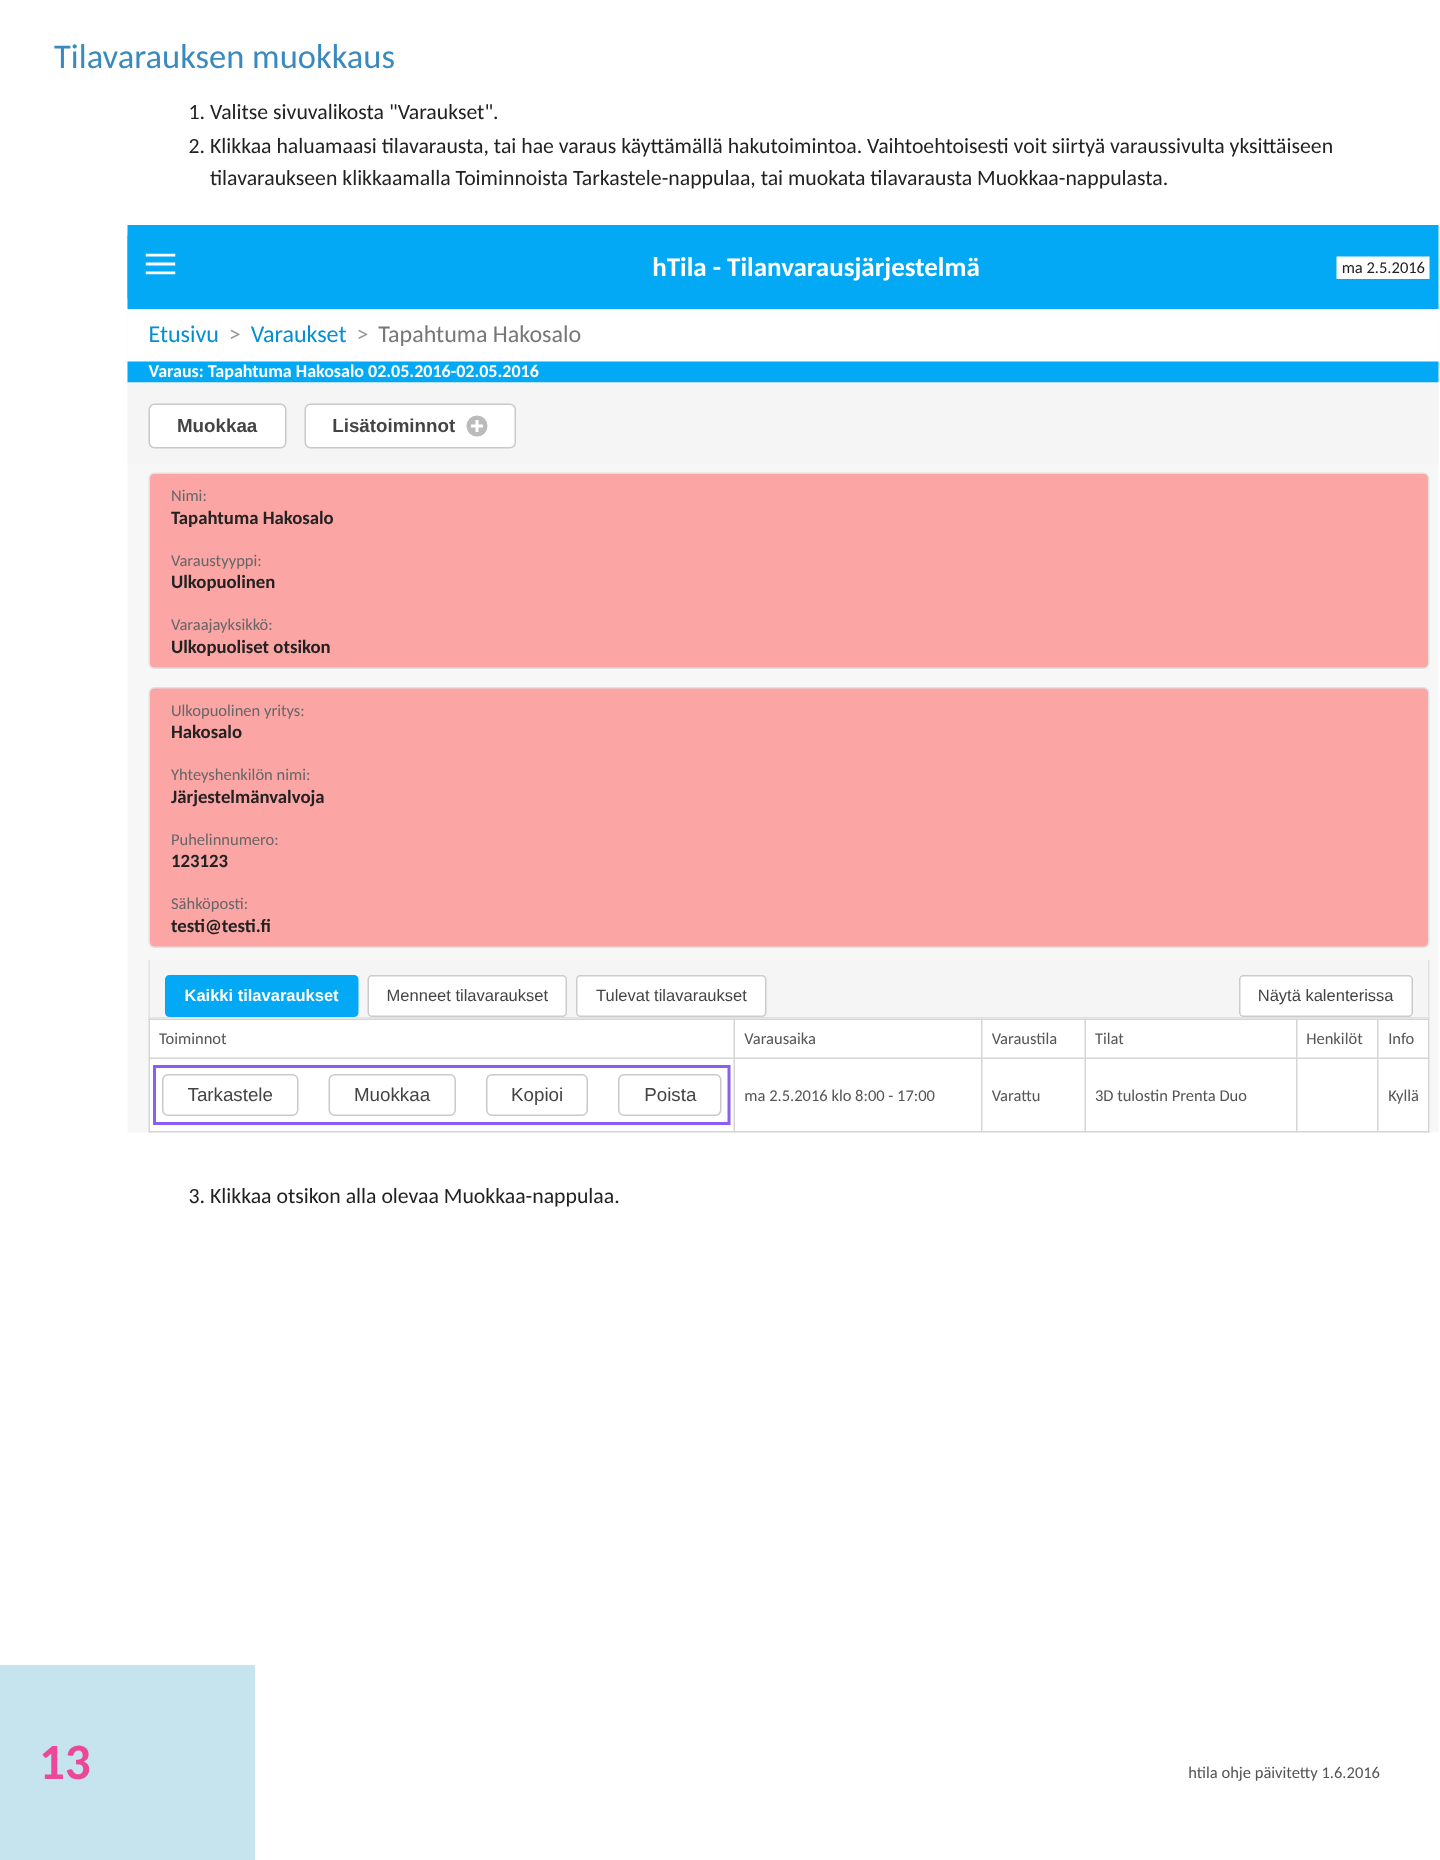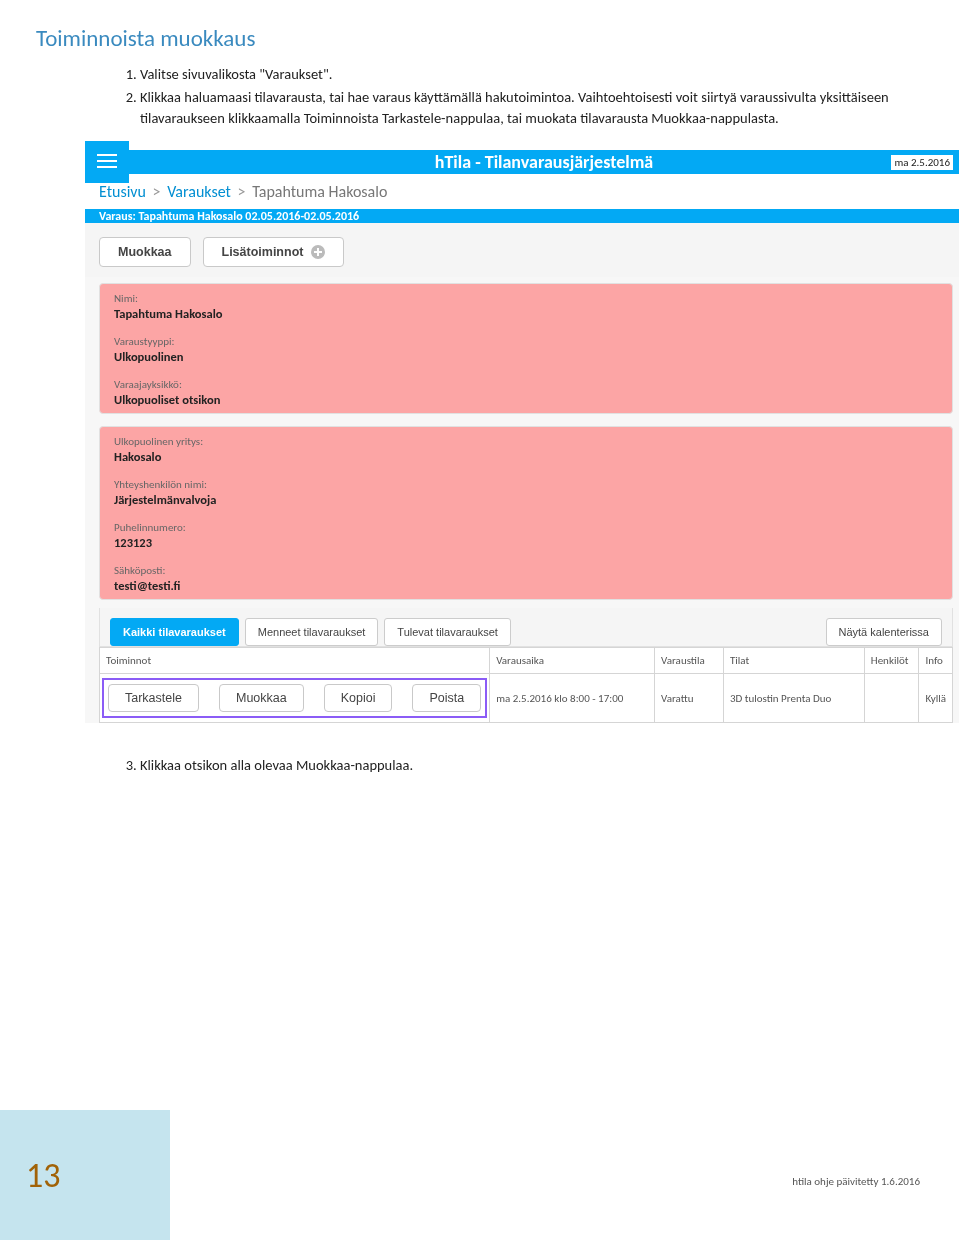--- a/index.html
+++ b/index.html
@@ -3,21 +3,21 @@
 <meta charset="utf-8">
 <style>
   * { box-sizing: border-box; margin: 0; padding: 0; }
   body { font-family: "Segoe UI", Calibri, Arial, sans-serif; background: #fff; color: #222; width: 960px; }
   .page { padding: 24px 0 0 0; position: relative; min-height: 1240px; }
   .section-title { color: #3a8abf; font-size: 23px; font-weight: 400; padding: 0 0 12px 36px; }
   .instr-list { padding: 0 60px 18px 140px; font-size: 14.5px; line-height: 1.45; color: #222; }
   .instr-list li { margin-bottom: 2px; }
 
   .screenshot { margin: 0 0 18px 84px; border: 1px solid #fff; background: #f7f7f7; width: 876px; }
-  .app-header { background: #03a9f4; color: #fff; display: flex; align-items: center; height: 24px; position: relative; }
+  .app-header { background: #03a9f4; color: #fff; display: flex; align-items: center; height: 56px; position: relative; }
   .hamburger { width: 44px; height: 42px; display: flex; align-items: center; justify-content: center; background: #03a9f4; }
   .hamburger svg { width: 20px; height: 14px; }
   .app-title { flex: 1; text-align: center; font-size: 18px; font-weight: 700; }
   .app-date { position: absolute; right: 6px; font-size: 11px; color: #222; background: #fff; padding: 1px 3px; }
 
   .breadcrumb { background: #fff; padding: 8px 14px; font-size: 16px; color: #777; }
   .breadcrumb .bc-link { color: #038fd2; }
   .breadcrumb .bc-sep { color: #999; padding: 0 3px; }
 
   .varaus-bar { background: #03a9f4; color: #fff; font-size: 12px; padding: 0 14px; font-weight: 600; }
@@ -43,28 +43,28 @@
   .table-wrap { margin: 0 6px 0 14px; }
   table.list { width: 100%; border-collapse: collapse; font-size: 11px; background: #fff; }
   table.list th, table.list td { border: 1px solid #d5d5d5; padding: 6px 6px; text-align: left; color: #555; }
   table.list th { background: #fff; font-weight: 400; }
   .tool-cell { padding: 8px 6px !important; }
   .tool-row { display: flex; gap: 20px; border: 2px solid #8b5cf6; padding: 4px; margin: -4px; width: fit-content; }
   .tool-row .btn-gen { padding: 6px 16px; font-weight: 400; }
 
   .step3 { padding: 14px 60px 0 140px; font-size: 14.5px; }
   .page-number-box { position: absolute; left: 0; bottom: 0; width: 170px; height: 130px; background: #c5e4ee; }
-  .page-number { position: absolute; left: 26px; bottom: 44px; font-size: 34px; color: #a16207; font-weight: 400; }
+  .page-number { position: absolute; left: 26px; bottom: 44px; font-size: 34px; color: #ec4899; font-weight: 700; }
   .footer-right { position: absolute; right: 40px; bottom: 52px; font-size: 11px; color: #555; }
 </style>
 </head>
 <body>
 
 <div class="page">
-  <div class="section-title">Toiminnoista muokkaus</div>
+  <div class="section-title">Tilavarauksen muokkaus</div>
 
   <ol class="instr-list">
     <li>Valitse sivuvalikosta "Varaukset".</li>
     <li>Klikkaa haluamaasi tilavarausta, tai hae varaus käyttämällä hakutoimintoa. Vaihtoehtoisesti voit siirtyä varaussivulta yksittäiseen tilavaraukseen klikkaamalla Toiminnoista Tarkastele-nappulaa, tai muokata tilavarausta Muokkaa-nappulasta.</li>
   </ol>
 
   <div class="screenshot">
     <div class="app-header">
       <div class="hamburger">
         <span>

